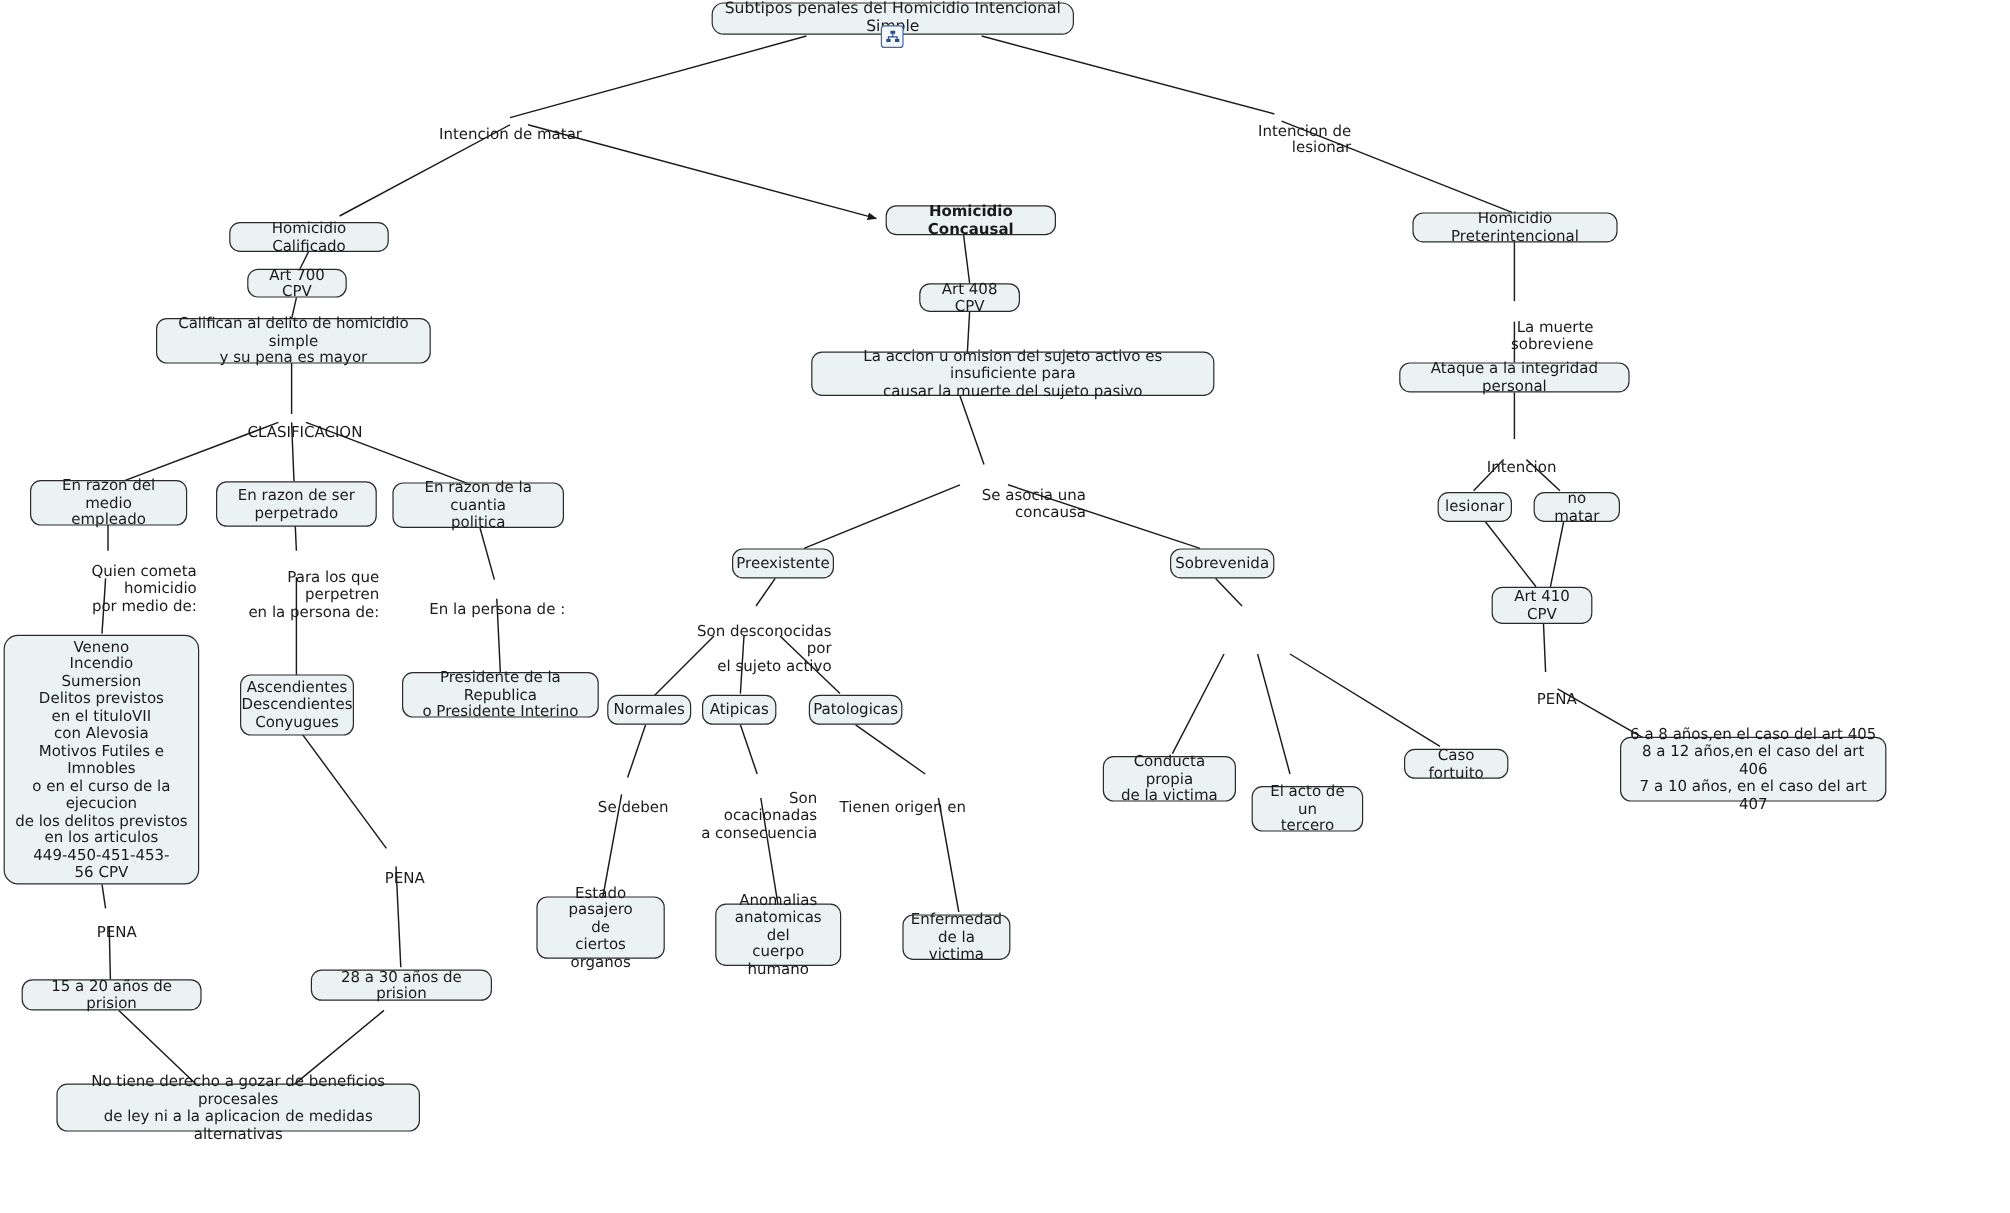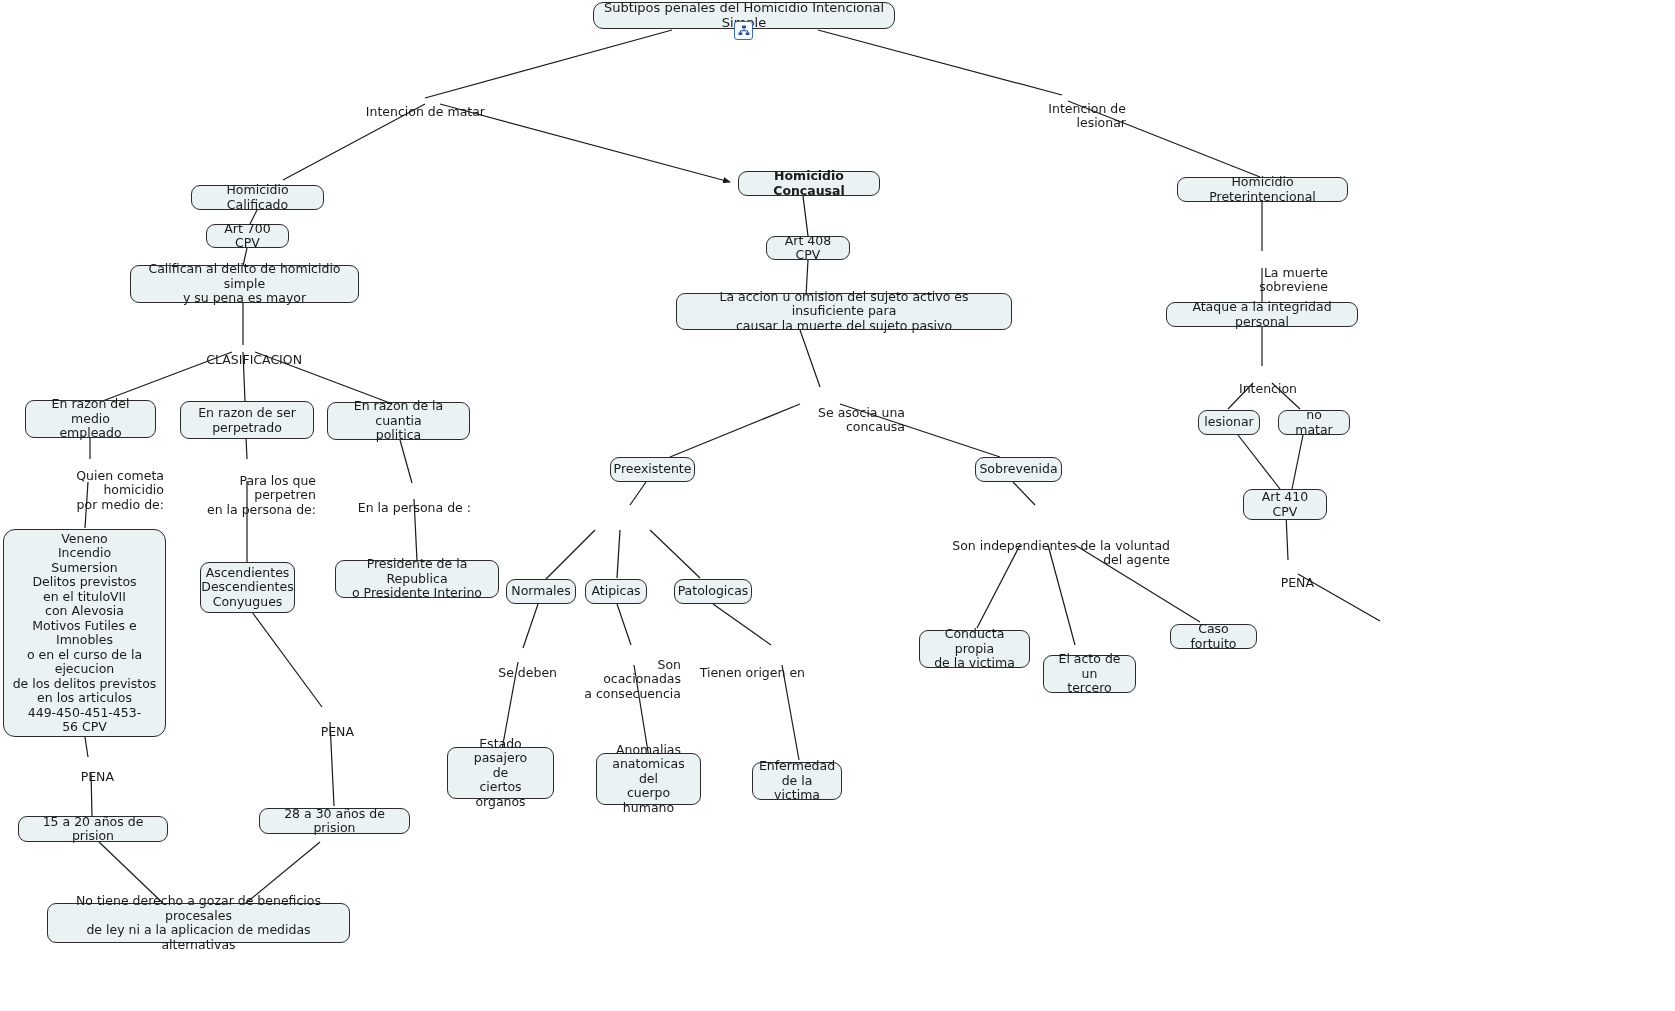--- a/index.html
+++ b/index.html
@@ -285,25 +285,25 @@
   </div>
 
   <div class="node" style="left:610px; top:457px; width:85px; height:25px;">
     <span>Preexistente</span>
   </div>
 
   <div class="node" style="left:975px; top:457px; width:87px; height:25px;">
     <span>Sobrevenida</span>
   </div>
 
-
-  <div class="link-label" style="left:940px; top:524px; width:230px;">
-    <span>Son independientes de la voluntad
-del agente</span>
-  </div>
+  <div class="link-label" style="left:557px; top:504px; width:136px;">
+    <span>Son desconocidas por
+el sujeto activo</span>
+  </div>
+
 
   <div class="node" style="left:506px; top:579px; width:70px; height:25px;">
     <span>Normales</span>
   </div>
 
   <div class="node" style="left:585px; top:579px; width:62px; height:25px;">
     <span>Atipicas</span>
   </div>
 
   <div class="node" style="left:674px; top:579px; width:78px; height:25px;">
@@ -379,14 +379,19 @@
   </div>
 
   <div class="node" style="left:1243px; top:489px; width:84px; height:31px;">
     <span>Art 410 CPV</span>
   </div>
 
   <div class="link-label" style="left:1268px; top:561px; width:46px;">
     <span>PENA</span>
   </div>
 
+  <div class="node" style="left:1350px; top:614px; width:222px; height:54px;">
+    <span>6 a 8 años,en el caso del art 405
+8 a 12 años,en el caso del art 406
+7 a 10 años, en el caso del art 407</span>
+  </div>
 
 </div>
 
 </body></html>

